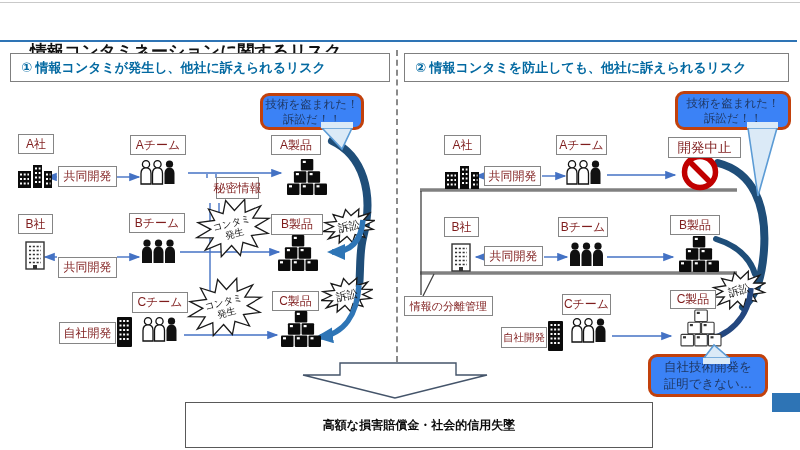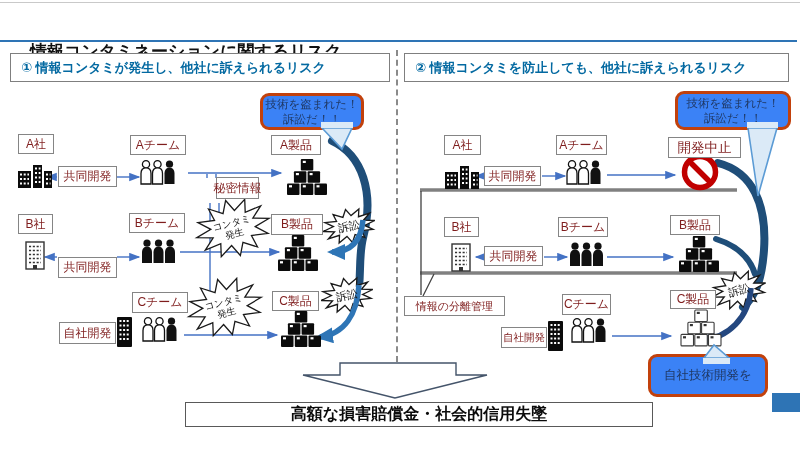--- a/index.html
+++ b/index.html
@@ -12,22 +12,22 @@
   .panel-hdr{height:29px;background:#fff;border:1px solid #7f7f7f;display:flex;align-items:center;
              justify-content:flex-start;padding-left:10px;font-size:13px;font-weight:bold;color:#0369a1;
              z-index:3;white-space:nowrap;}
   #divider{left:396px;top:50px;height:312px;border-left:2px dashed #8a8a8a;z-index:2;}
   .lbl{background:#fff;border:1px solid #858585;display:flex;align-items:center;justify-content:center;
        font-size:12px;color:#7f1d1d;z-index:3;white-space:nowrap;}
   .s11{font-size:11px;} .s10{font-size:10.5px;} .s13{font-size:13.5px;}
   .bub{background:#3b82f6;border:3px solid #c2410c;border-radius:9px;color:#1F3864;font-size:11.5px;
        display:flex;flex-direction:column;align-items:center;justify-content:center;line-height:1.3;
        z-index:4;text-align:center;}
-  #conclusion{left:185px;top:402px;width:468px;height:25px;background:#fff;border:1.5px solid #595959;
-       display:flex;align-items:center;justify-content:center;font-size:16px;font-weight:bold;color:#0b0b0b;
+  #conclusion{left:185px;top:402px;width:468px;height:46px;background:#fff;border:1.5px solid #595959;
+       display:flex;align-items:center;justify-content:center;font-size:12px;font-weight:bold;color:#0b0b0b;
        z-index:3;white-space:nowrap;}
   #blue-bar{left:772px;top:393px;width:28px;height:19px;background:#2E74B5;z-index:3;}
   svg.layer{position:absolute;left:0;top:0;z-index:1;}
   svg.overlay{position:absolute;left:0;top:0;z-index:6;pointer-events:none;}
 </style>
 </head>
 <body>
 
 <div class="abs" id="top-edge"></div>
 <div class="abs" id="title">情報コンタミネーションに関するリスク</div>
@@ -207,35 +207,36 @@
 <div class="abs lbl" style="left:59px;top:322px;width:57px;height:22px;">自社開発</div>
 
 <div class="abs lbl" style="left:444px;top:135px;width:37px;height:20px;">A社</div>
 <div class="abs lbl" style="left:556px;top:135px;width:51px;height:20px;">Aチーム</div>
 <div class="abs lbl s13" style="left:668px;top:137px;width:73px;height:21px;">開発中止</div>
 <div class="abs lbl" style="left:484px;top:166px;width:57px;height:20px;">共同開発</div>
 <div class="abs lbl" style="left:444px;top:217px;width:35px;height:20px;">B社</div>
 <div class="abs lbl" style="left:558px;top:217px;width:50px;height:20px;">Bチーム</div>
 <div class="abs lbl" style="left:670px;top:215px;width:50px;height:20px;">B製品</div>
 <div class="abs lbl" style="left:484px;top:246px;width:59px;height:20px;">共同開発</div>
-<div class="abs lbl s11" style="left:404px;top:296px;width:101px;height:20px;font-family:Liberation Serif, serif;">情報の分離管理</div>
+<div class="abs lbl s11" style="left:404px;top:296px;width:89px;height:20px;font-family:Liberation Serif, serif;">情報の分離管理</div>
 <div class="abs lbl" style="left:562px;top:294px;width:49px;height:21px;">Cチーム</div>
 <div class="abs lbl" style="left:670px;top:290px;width:46px;height:19px;">C製品</div>
 <div class="abs lbl s10" style="left:501px;top:327px;width:46px;height:21px;">自社開発</div>
 
 <div class="abs bub" style="left:260px;top:93px;width:104px;height:37px;">
   <span>技術を盗まれた！</span>
   <span>訴訟だ！！</span>
 </div>
 <div class="abs bub" style="left:675px;top:91px;width:116px;height:39px;">
   <span>技術を盗まれた！</span>
   <span>訴訟だ！！</span>
 </div>
 <div class="abs bub" style="left:648px;top:354px;width:120px;height:43px;font-size:12.5px;">
   <span>自社技術開発を</span>
+  <span>証明できない…</span>
 </div>
 
 <svg class="overlay" width="800" height="450" viewBox="0 0 800 450">
   <path d="M322,128 L342,149 L352,128 Z" fill="#DBEAF7" stroke="#5B9BD5" stroke-width="1.6"></path>
   <rect x="321" y="122" width="32" height="6" fill="#DBEAF7"></rect>
   <path d="M748,128 L758,196 L777,128 Z" fill="#DBEAF7" stroke="#5B9BD5" stroke-width="1.6"></path>
   <rect x="747" y="122" width="31" height="6" fill="#DBEAF7"></rect>
   <path d="M704,358 L714,345 L729,358 Z" fill="#DBEAF7" stroke="#5B9BD5" stroke-width="1.6"></path>
   <rect x="703" y="358" width="27" height="6" fill="#DBEAF7"></rect>
 </svg>

